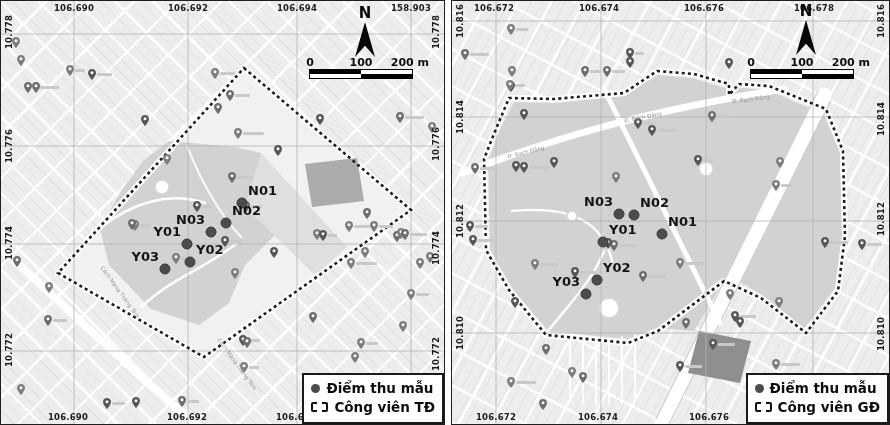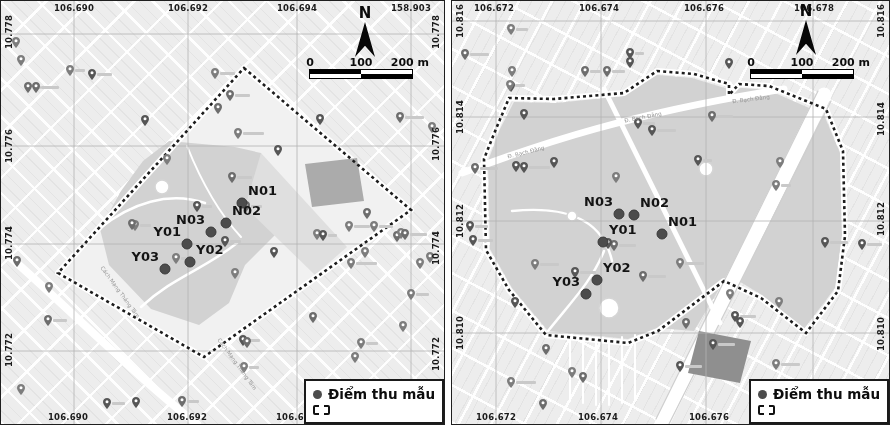--- a/index.html
+++ b/index.html
@@ -364,20 +364,21 @@
           <span class="b"></span>
       </div>
     </div>
     <div class="legend">
       <div class="legend-row">
         <span class="legend-dot"></span>
         <span>Điểm thu mẫu</span>
       </div>
       <div class="legend-row">
         <span class="legend-dash"></span>
+        <span>Công viên TĐ</span>
       </div>
     </div>
   </div>
 
   <div class="panel" id="panel-1" style="width: 439px;">
     <div class="basemap tex-b"></div>
     <svg class="map-svg z1" viewBox="0 0 437 423" preserveAspectRatio="none">
         <polygon points="205,74 240,77 276,88 290,87 316,89 364,110 334,158 298,232 260,300 242,330 205,327 176,338 96,330 60,287 38,248 36,160 48,128 62,101 104,102 172,95" fill="#d2d2d2"></polygon>
         <polygon points="372,114 388,152 390,234 383,287 352,328 310,294 280,276 330,180 353,138" fill="#d2d2d2"></polygon>
         <polygon points="205,70 242,73 277,83 277,94 287,83 317,85 374,108 391,150 393,235 386,290 354,332 309,297 272,280 206,330 176,342 94,334 57,289 34,249 32,158 44,128 57,97 102,98 172,92" fill="none" stroke="#ffffff" stroke-width="6" stroke-linejoin="round"></polygon>
@@ -674,17 +675,18 @@
           <span class="b"></span>
       </div>
     </div>
     <div class="legend">
       <div class="legend-row">
         <span class="legend-dot"></span>
         <span>Điểm thu mẫu</span>
       </div>
       <div class="legend-row">
         <span class="legend-dash"></span>
+        <span>Công viên GĐ</span>
       </div>
     </div>
   </div>
 
 </div>
 
 </body></html>

